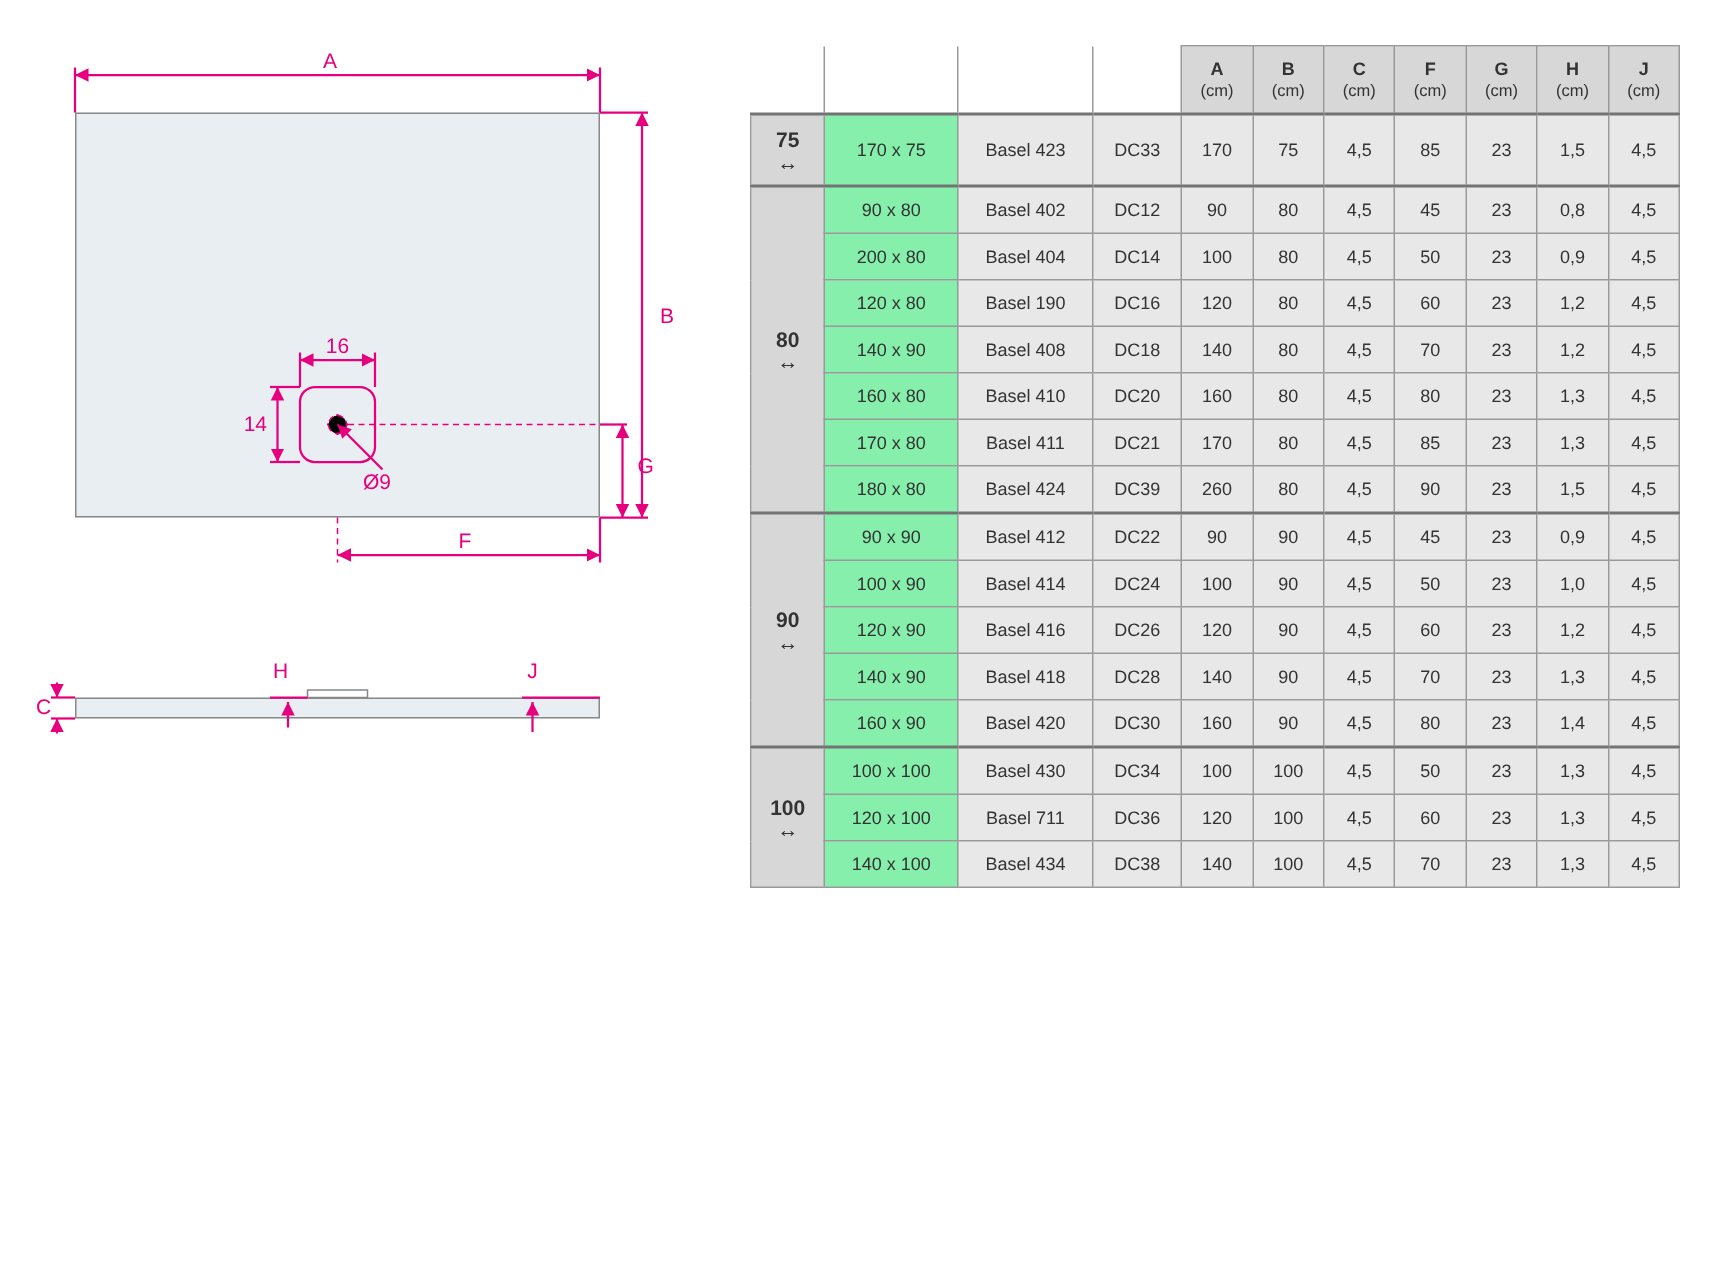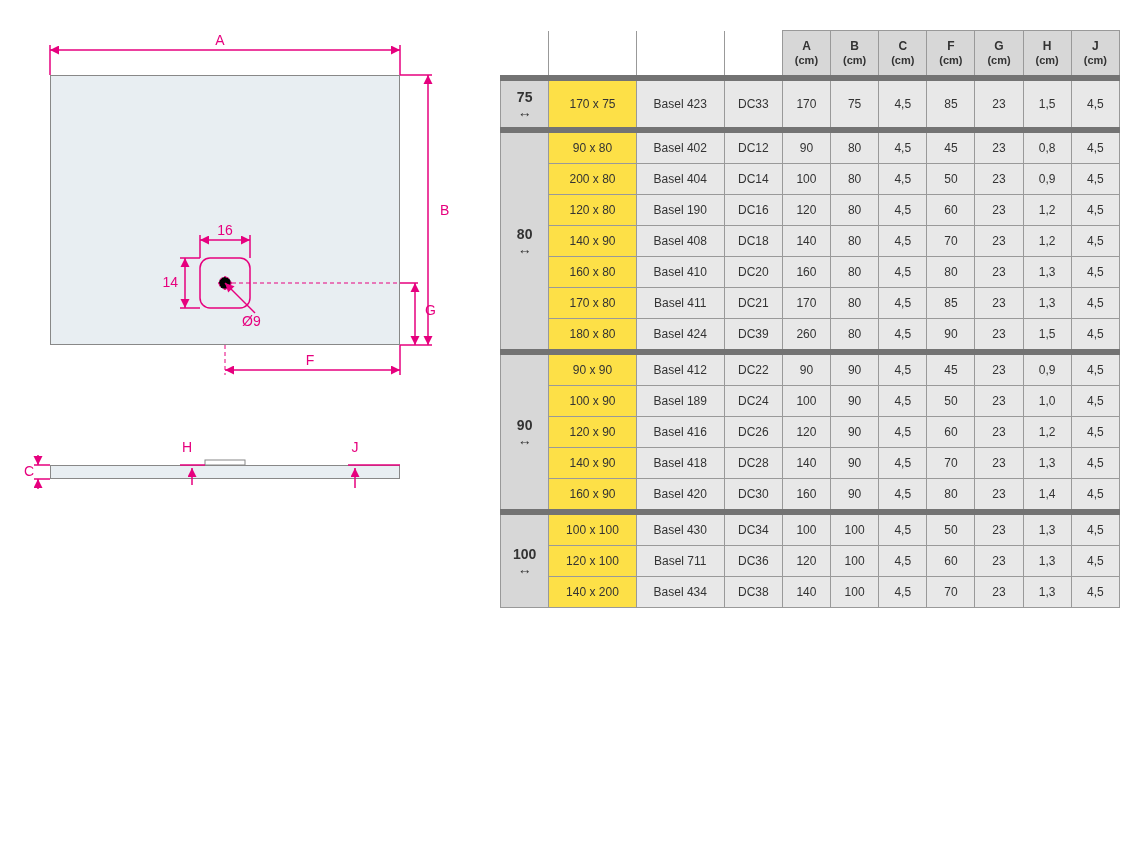--- a/index.html
+++ b/index.html
@@ -69,51 +69,51 @@
     text-align: center;
   }
   table.spec th {
     background: #d7d7d7;
     font-weight: bold;
   }
   table.spec td {
     background: #e8e8e8;
   }
   table.spec td.size-col {
-    background: #fde047;
+    background: #86efac;
     margin-top: 12px;
   }
   table.spec td.group-col {
     background: #d7d7d7;
     font-weight: bold;
     vertical-align: middle;
   }
   .group-label {
     font-size: 14px;
     font-weight: bold;
     display: block;
   }
   .group-arrow {
     font-size: 14px;
     display: block;
     line-height: 1;
   }
   table.spec tbody tr.group-first td {
-    border-top: 6px solid #737373;
+    border-top: 2px solid #737373;
   }
   table.spec thead th.blank {
     background: #fff;
     border-top: none;
     border-left: none;
   }
   table.spec thead th.blank-inner {
     background: #fff;
     border-top: none;
   }
-  .th-unit { font-weight: bold; font-size: 11px; }
+  .th-unit { font-weight: normal; font-size: 11px; }
 </style>
 </head>
 <body>
 
 <div class="container">
 
   <div class="diagram-col">
 
     <div class="diagram-top">
       <div class="tray-top"></div>
@@ -334,21 +334,21 @@
             <td>90</td>
             <td>90</td>
             <td>4,5</td>
             <td>45</td>
             <td>23</td>
             <td>0,9</td>
             <td>4,5</td>
           </tr>
           <tr>
             <td class="size-col">100 x 90</td>
-            <td>Basel 189</td>
+            <td>Basel 414</td>
             <td>DC24</td>
             <td>100</td>
             <td>90</td>
             <td>4,5</td>
             <td>50</td>
             <td>23</td>
             <td>1,0</td>
             <td>4,5</td>
           </tr>
           <tr>
@@ -409,21 +409,21 @@
             <td>DC36</td>
             <td>120</td>
             <td>100</td>
             <td>4,5</td>
             <td>60</td>
             <td>23</td>
             <td>1,3</td>
             <td>4,5</td>
           </tr>
           <tr>
-            <td class="size-col">140 x 200</td>
+            <td class="size-col">140 x 100</td>
             <td>Basel 434</td>
             <td>DC38</td>
             <td>140</td>
             <td>100</td>
             <td>4,5</td>
             <td>70</td>
             <td>23</td>
             <td>1,3</td>
             <td>4,5</td>
           </tr>

